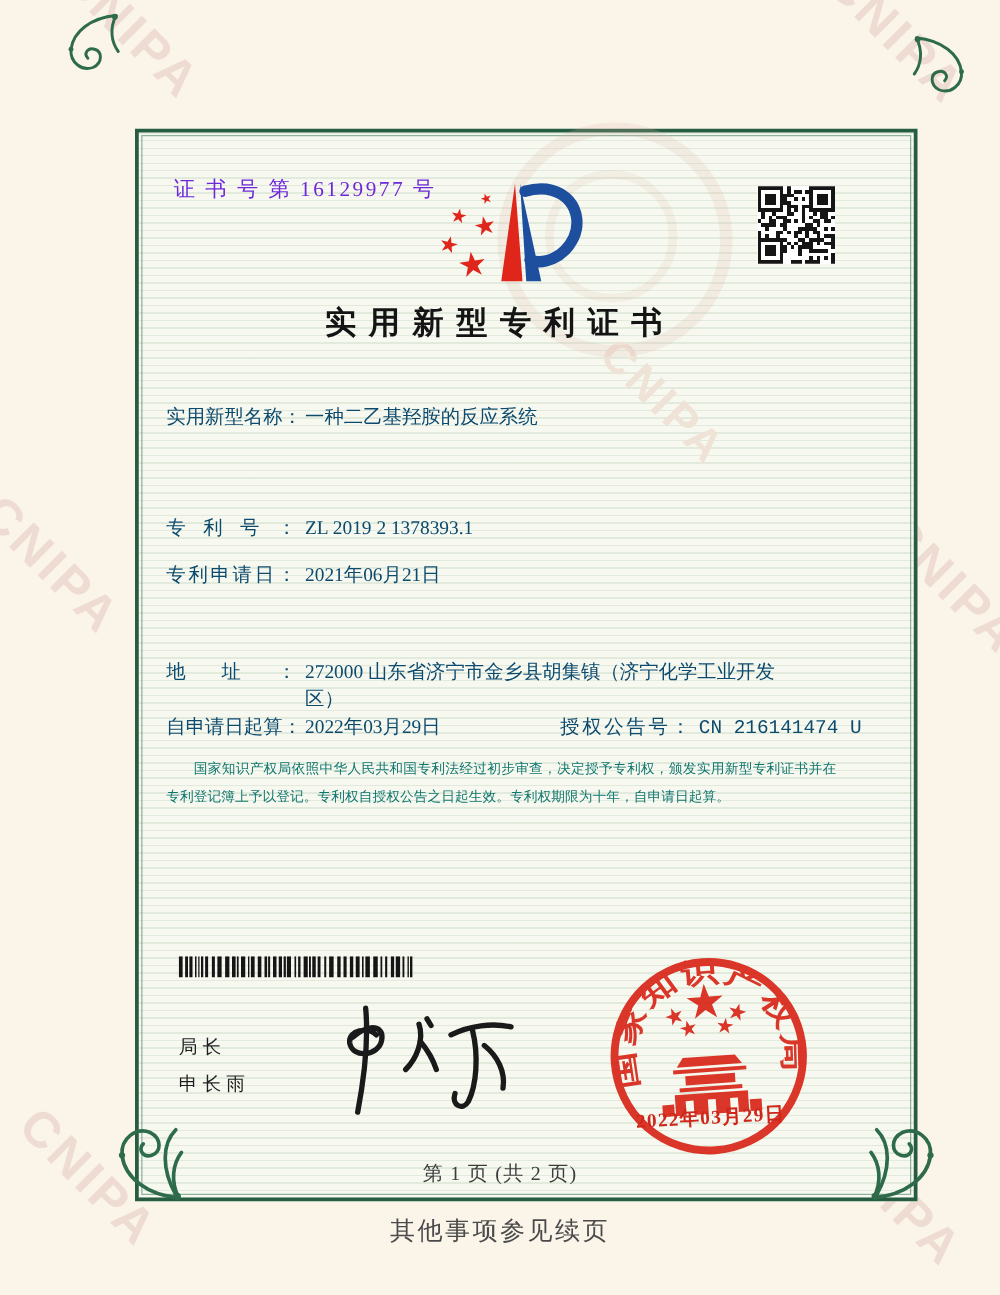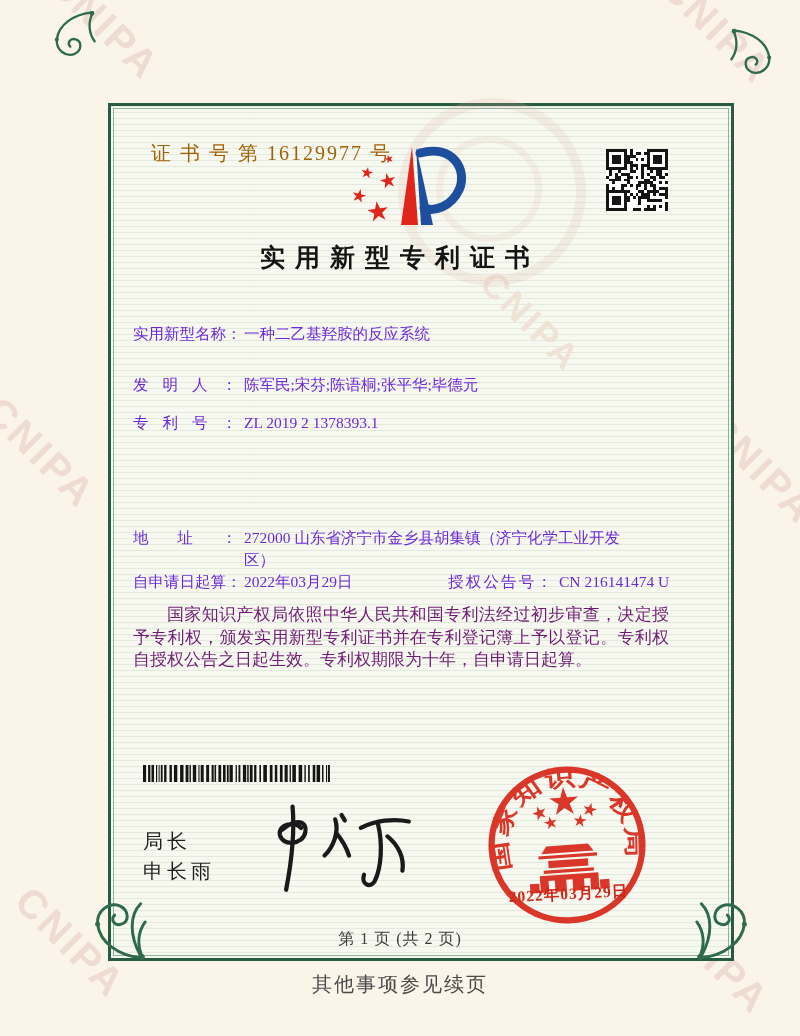--- a/index.html
+++ b/index.html
@@ -18,34 +18,34 @@
   
   .frame{position:absolute;left:108px;top:103px;width:626px;height:858px;box-sizing:border-box;
       border:3px solid #265c41;background:
         repeating-linear-gradient(180deg, rgba(140,175,140,0.20) 0 1px, rgba(0,0,0,0) 1px 6px),
         #f7f9f0; z-index:1;}
   .frame-inner{position:absolute;inset:2px;border:1px solid rgba(60,120,88,0.55);}
   
   .fl{position:absolute;z-index:4;color:#2e6b4b;}
   
   .abs{position:absolute;z-index:3;}
-  .certno{left:151px;top:140px;font-size:20px;letter-spacing:2px;color:#a16207;}
+  .certno{left:139px;top:140px;font-size:17px;letter-spacing:2px;color:#6d28d9;}
   .title{left:0;right:0;top:241px;text-align:center;font-size:25px;font-weight:bold;
          letter-spacing:10px;color:#141414;}
-  .row{left:133px;font-size:15.5px;line-height:22px;color:#6d28d9;white-space:nowrap;}
+  .row{left:133px;font-size:15.5px;line-height:22px;color:#0c4a6e;white-space:nowrap;}
   .flabel{display:inline-block;width:104px;text-align:justify;text-align-last:justify;
           margin-right:7px;vertical-align:top;}
   .fvalue{display:inline-block;max-width:445px;vertical-align:top;white-space:normal;}
   .fvalue.addr{width:402px;}
-  .pair2{position:absolute;left:315px;top:0;white-space:nowrap;}
-  .paras{left:133px;top:604px;width:536px;font-size:17px;line-height:22.5px;color:#701a75;
+  .pair2{position:absolute;left:315px;top:0;white-space:nowrap;font-family:Liberation Mono, monospace;}
+  .paras{left:133px;top:604px;width:536px;font-size:11px;line-height:22.5px;color:#0f766e;
          text-align:justify;}
   .paras p{margin:0 0 3px 0;text-indent:2em;}
   .barcode{left:143px;top:765px;width:190px;height:17px;}
-  .signer{left:143px;font-size:20px;letter-spacing:4px;color:#1f1f1f;}
+  .signer{left:143px;font-size:15px;letter-spacing:4px;color:#1f1f1f;}
   .signature{left:238px;top:798px;z-index:3;}
   .seal{left:478px;top:756px;width:178px;height:178px;opacity:.93;transform:rotate(-4deg);z-index:4;}
   .sealdate{left:481px;top:884px;width:175px;text-align:center;color:#cf261a;font-size:15.5px;
             font-weight:bold;letter-spacing:1px;transform:rotate(-3deg);z-index:5;
             font-family:"Liberation Serif","DejaVu Serif",serif;}
   .pageinfo{left:0;right:0;top:929px;text-align:center;font-size:16px;letter-spacing:1px;color:#3c3c3c;}
   .footnote{left:0;right:0;top:971px;text-align:center;font-size:20px;letter-spacing:2px;color:#4a4a4a;}
   .logo{left:332px;top:138px;width:140px;height:98px;}
   .qr{left:606px;top:149px;width:62px;height:62px;background:#fff;}
 </style>
@@ -353,25 +353,25 @@
       <rect x="15" y="20" width="1" height="1"></rect>
       <rect x="16" y="20" width="1" height="1"></rect>
       <rect x="20" y="20" width="1" height="1"></rect>
     </svg>
 
   <div class="abs title">实用新型专利证书</div>
 
   <div class="abs row" style="top:323px">
     <span class="flabel">实用新型名称：</span><span class="fvalue">一种二乙基羟胺的反应系统</span>
   </div>
-  <div class="abs row" style="top:374px">
-    <span class="flabel">发明人：</span><span class="fvalue">陈军民;宋芬;陈语桐;张平华;毕德元</span>
-  </div>
   <div class="abs row" style="top:412px">
     <span class="flabel">专利号：</span><span class="fvalue">ZL 2019 2 1378393.1</span>
+  </div>
+  <div class="abs row" style="top:450px">
+    <span class="flabel">专利申请日：</span><span class="fvalue">2021年06月21日</span>
   </div>
   <div class="abs row" style="top:527px">
     <span class="flabel">地址：</span><span class="fvalue addr">272000 山东省济宁市金乡县胡集镇（济宁化学工业开发区）</span>
   </div>
   <div class="abs row" style="top:571px;position:absolute;">
     <span class="flabel">自申请日起算：</span><span class="fvalue">2022年03月29日</span>
     <span class="pair2">
       <span class="flabel">授权公告号：</span><span class="fvalue">CN 216141474 U</span>
     </span>
   </div>

